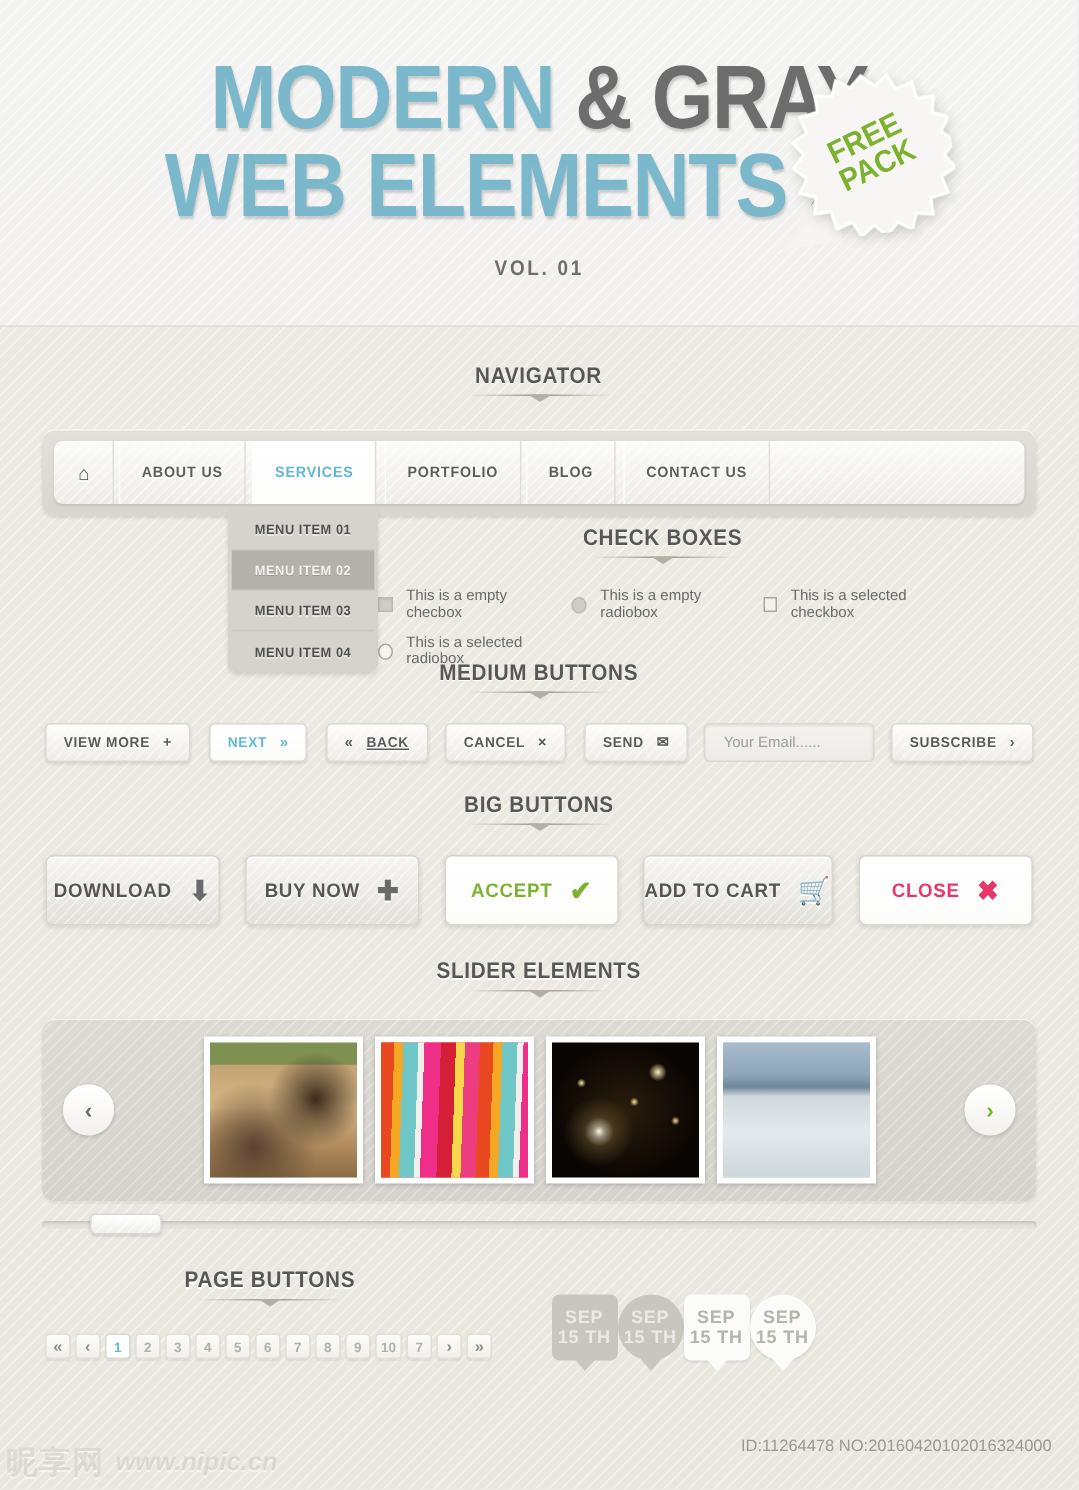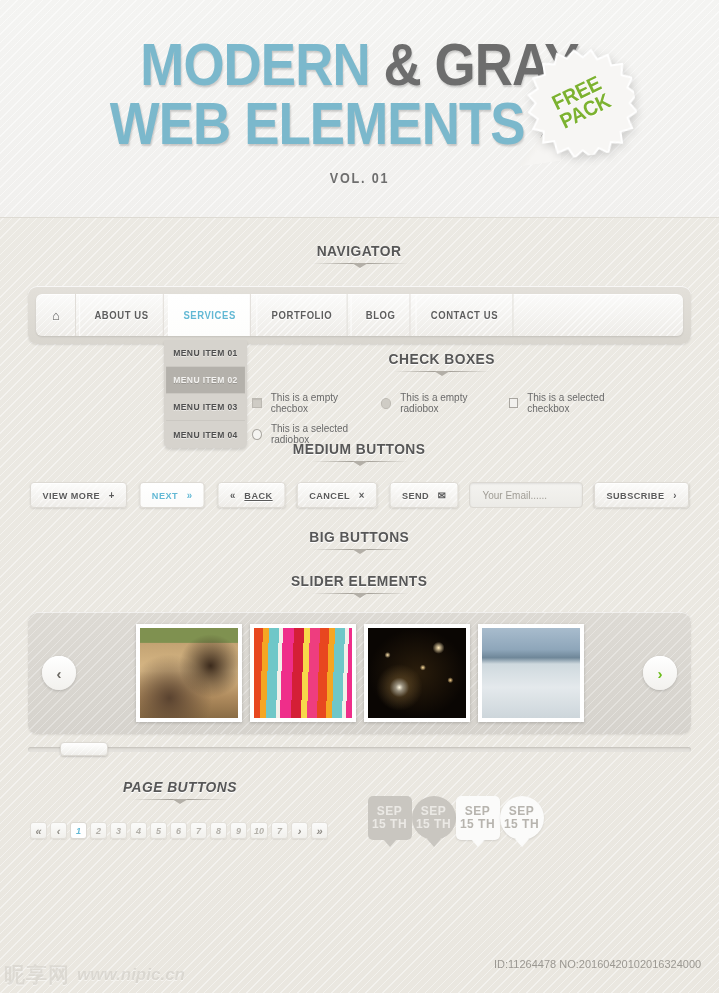--- a/index.html
+++ b/index.html
@@ -189,27 +189,26 @@
     width: 30px;
     display: flex; align-items: center; justify-content: center;
     cursor: pointer;
   }
   .search-btn svg { display: block; }
 
   
   .dropdown {
     position: absolute;
     left: 124px; top: 54px;
-    width: 83px;
+    width: 100px;
     border-radius: 0 0 6px 6px;
     background: #d6d3cd;
     box-shadow: 0 2px 3px rgba(0,0,0,0.12);
     overflow: hidden;
     z-index: 5;
-    margin-left: 12px;
   }
   .dd-item {
     height: 27px;
     display: flex; align-items: center; justify-content: center;
     font-family: "Liberation Sans Narrow", "Liberation Sans", sans-serif;
     font-weight: bold;
     font-size: 9px;
     letter-spacing: 0.4px;
     color: #4f4f4f;
     border-bottom: 1px solid #cbc8c2;
@@ -411,21 +410,21 @@
       repeating-linear-gradient(135deg, rgba(255,255,255,0.55) 0px, rgba(255,255,255,0.55) 1px, rgba(0,0,0,0) 1px, rgba(0,0,0,0) 5px),
       linear-gradient(#ffffff, #efeeea);
     border: 1px solid #dcd9d3;
     box-shadow: 0 1px 2px rgba(0,0,0,0.16);
     cursor: grab;
   }
 
   
   .bottom { margin-top: 22px; display: flex; }
   .bottom-col { width: 50%; }
-  .bottom-col.left { padding-left: 0; font-style: italic; }
+  .bottom-col.left { padding-left: 0; }
 
   .pager {
     margin: 22px 0 0 30px;
     display: flex;
     align-items: center;
     gap: 3px;
   }
   .pg {
     min-width: 17px; height: 17px;
     padding: 0 3px;
@@ -618,20 +617,42 @@
         <span>SUBSCRIBE</span>
         <span class="ic">›</span>
       </div>
     </div>
   </div>
 
   <div class="bbuttons-sec">
     <div class="sec-head">
       <h2>BIG BUTTONS</h2>
       <div class="sec-rule"></div>
+    </div>
+    <div class="bbtn-row">
+      <div class="bbtn">
+        <span>DOWNLOAD</span>
+        <span class="bic">⬇</span>
+      </div>
+      <div class="bbtn">
+        <span>BUY NOW</span>
+        <span class="bic">✚</span>
+      </div>
+      <div class="bbtn light green-text">
+        <span>ACCEPT</span>
+        <span class="bic green">✔</span>
+      </div>
+      <div class="bbtn">
+        <span>ADD TO CART</span>
+        <span class="bic">🛒</span>
+      </div>
+      <div class="bbtn light red-text">
+        <span>CLOSE</span>
+        <span class="bic red">✖</span>
+      </div>
     </div>
   </div>
 
   <div class="slider-sec">
     <div class="sec-head">
       <h2>SLIDER ELEMENTS</h2>
       <div class="sec-rule"></div>
     </div>
     <div class="slider-box">
       <div class="sl-arrow left">

